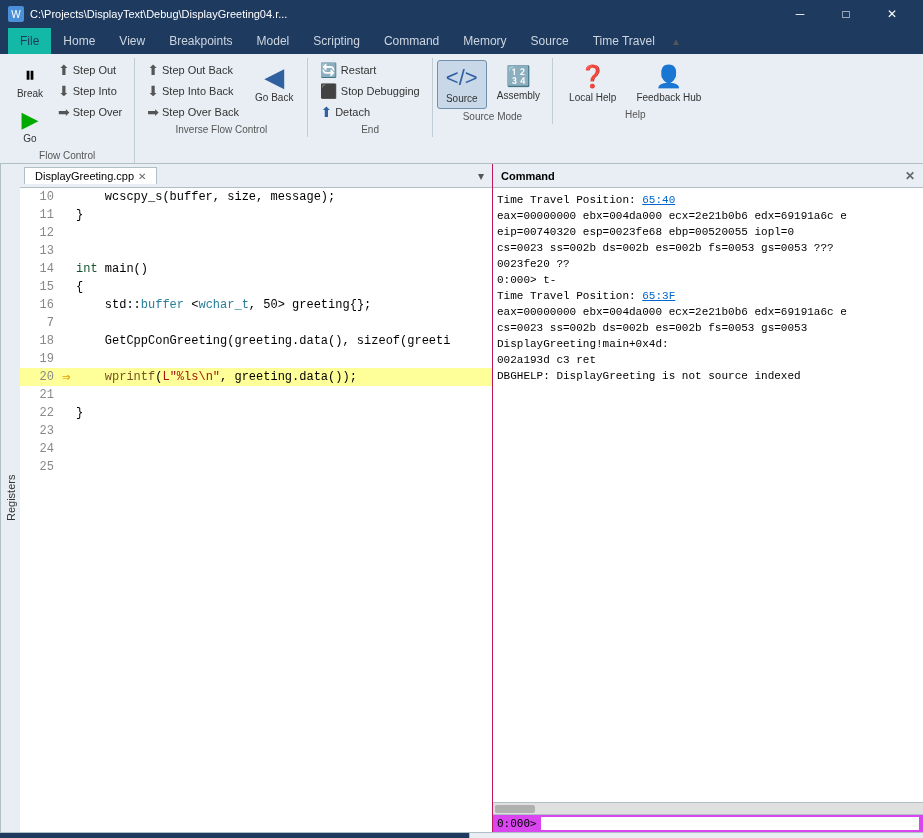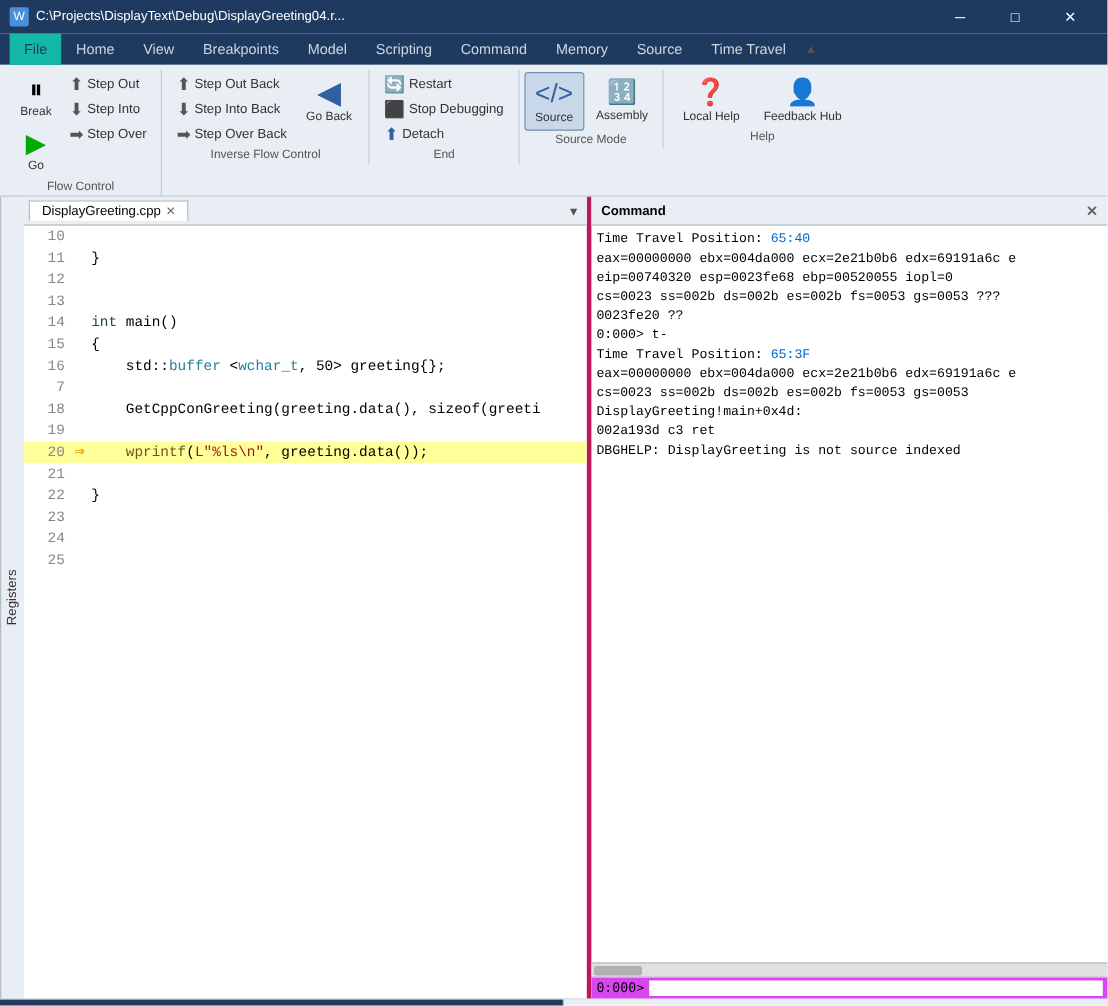--- a/index.html
+++ b/index.html
@@ -144,21 +144,21 @@
       color: #333;
       cursor: pointer;
       user-select: none;
     }
 
     
     .code-panel {
       flex: 1;
       display: flex;
       flex-direction: column;
-      border-right: 4px solid #be185d;
+      border-right: 1px solid #be185d;
       background: white;
     }
     .panel-tab-bar {
       background: #e8eef4;
       border-bottom: 1px solid #b0bec5;
       display: flex;
       align-items: center;
       height: 24px;
       padding: 0 4px;
     }
@@ -220,21 +220,21 @@
     .command-header .close-btn { margin-left: auto; cursor: pointer; color: #666; font-size: 12px; }
     .command-output {
       flex: 1;
       overflow: auto;
       font-family: 'Consolas', 'Courier New', monospace;
       font-size: 11px;
       line-height: 16px;
       padding: 4px;
       color: #000;
     }
-    .command-output .link { color: #0066cc; cursor: pointer; }
+    .command-output .link { color: #0066cc; text-decoration: underline; cursor: pointer; }
     .command-input-area {
       border-top: 1px solid #b0bec5;
       display: flex;
       align-items: center;
       padding: 2px 4px;
       background: #d946ef;
     }
     .command-prompt { font-family: monospace; font-size: 11px; margin-right: 4px; color: #000; }
     .command-input {
       flex: 1;
@@ -457,20 +457,21 @@
       <div class="panel-tab">
         <span>DisplayGreeting.cpp</span>
         <span class="close">✕</span>
       </div>
       <div class="panel-dropdown">▾</div>
     </div>
     <div class="code-content">
       <div class="code-line">
         <span class="line-num">10</span>
         <span class="line-arrow"> </span>
+        <span class="line-code">    wcscpy_s(buffer, size, message);</span>
       </div>
       <div class="code-line">
         <span class="line-num">11</span>
         <span class="line-arrow"> </span>
         <span class="line-code">}</span>
       </div>
       <div class="code-line">
         <span class="line-num">12</span>
         <span class="line-arrow"> </span>
         <span class="line-code"> </span>

